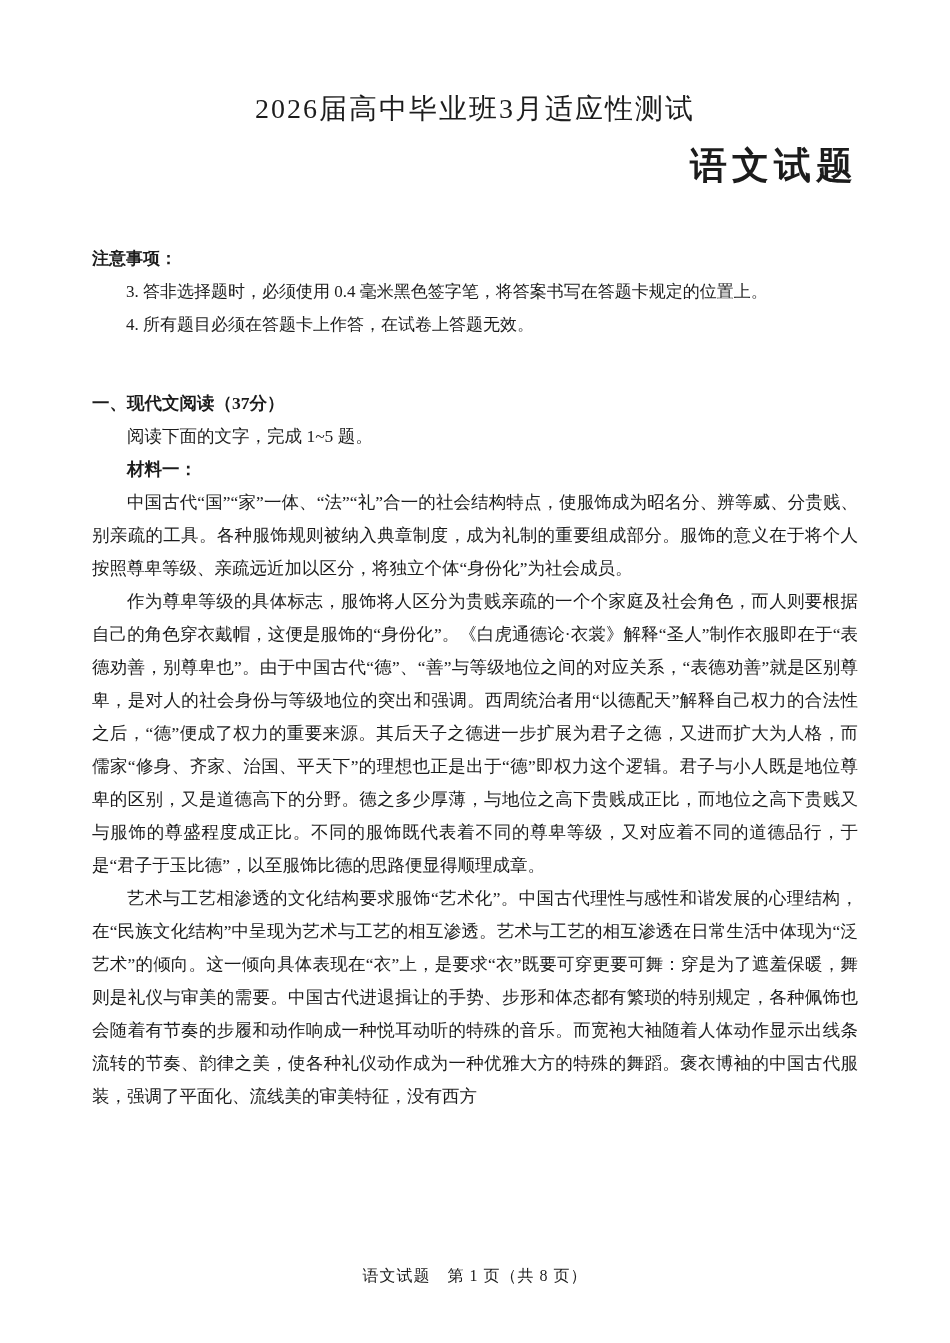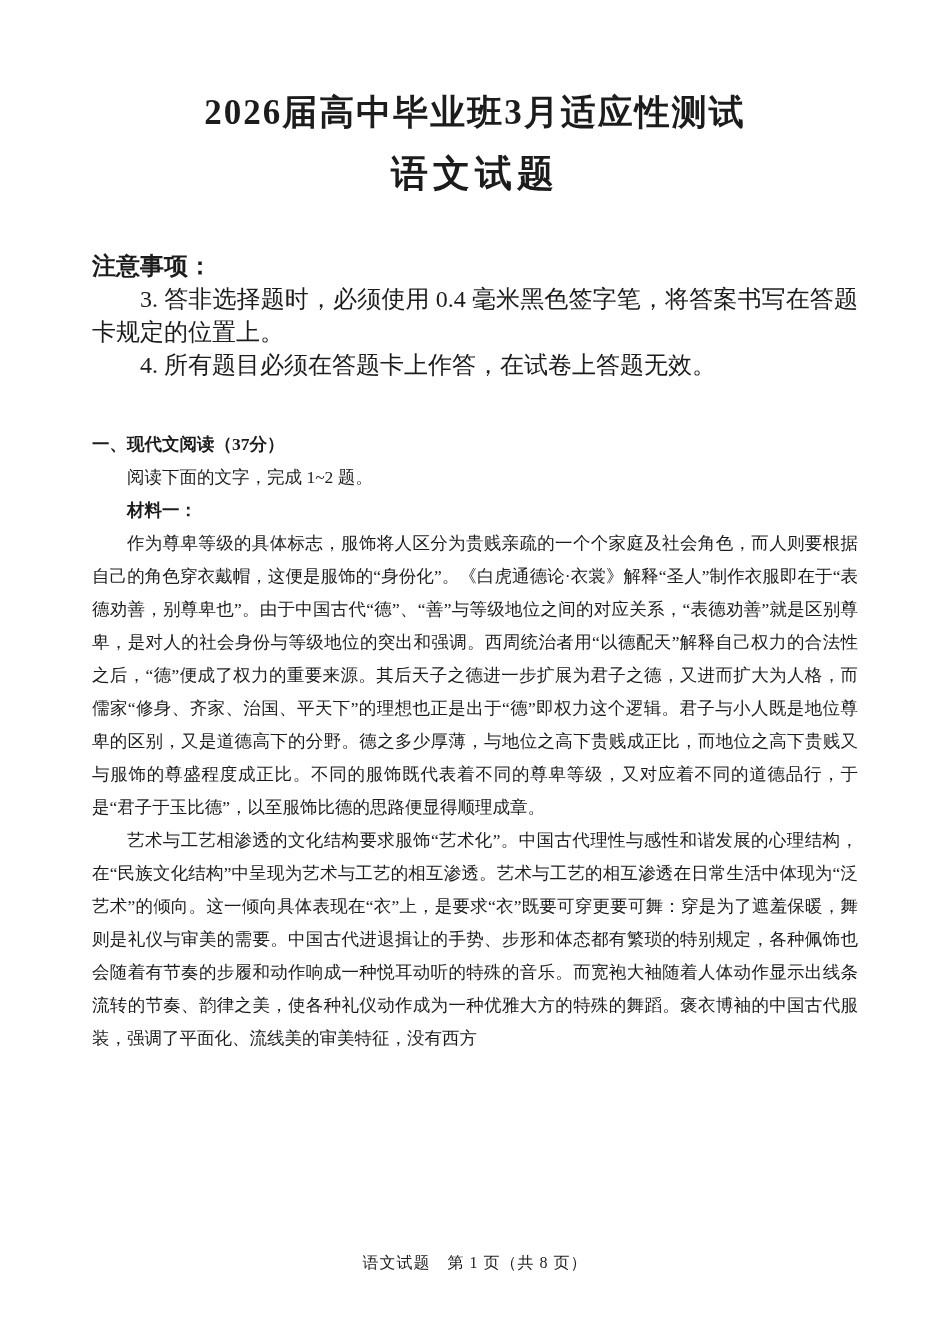--- a/index.html
+++ b/index.html
@@ -12,36 +12,36 @@
     position: relative;
     width: 950px;
     height: 1343px;
     margin: 0 auto;
     background: #ffffff;
     padding: 92px 92px 0 92px;
     overflow: hidden;
   }
   .title {
     text-align: center;
-    font-size: 35px;
-    font-weight: bold;
+    font-size: 28px;
+    font-weight: normal;
     letter-spacing: 2px;
     line-height: 1.2;
   }
   .subtitle {
-    text-align: center;
+    text-align: right;
     font-size: 37px;
     font-weight: bold;
     letter-spacing: 5px;
     margin-top: 18px;
     line-height: 1.2;
   }
   .notice {
     margin-top: 54px;
-    font-size: 24px;
+    font-size: 17px;
     line-height: 33px;
   }
   .notice-heading {
     font-weight: bold;
   }
   .indent { text-indent: 2em; }
   .bold { font-weight: bold; }
   .body-text {
     margin-top: 46px;
     font-size: 17.5px;
@@ -52,21 +52,21 @@
   }
   .para {
     text-indent: 2em;
     text-align: justify;
   }
   p { text-align: justify; }
   .footer {
     position: absolute;
     left: 0;
     right: 0;
-    bottom: 69px;
+    bottom: 56px;
     text-align: center;
     font-size: 16px;
     letter-spacing: 1px;
     margin-top: 28px;
   }
 </style>
 </head>
 <body>
 
 <div class="page">
@@ -75,21 +75,22 @@
   <h2 class="subtitle">语文试题</h2>
 
   <div class="notice">
     <p class="notice-heading">注意事项：</p>
     <p class="indent">3. 答非选择题时，必须使用 0.4 毫米黑色签字笔，将答案书写在答题卡规定的位置上。</p>
     <p class="indent">4. 所有题目必须在答题卡上作答，在试卷上答题无效。</p>
   </div>
 
   <div class="body-text">
     <p class="section-heading">一、现代文阅读（37分）</p>
-    <p class="indent">阅读下面的文字，完成 1~2 题。</p>
+    <p class="indent">阅读下面的文字，完成 1~5 题。</p>
     <p class="indent bold">材料一：</p>
+    <p class="para">中国古代“国”“家”一体、“法”“礼”合一的社会结构特点，使服饰成为昭名分、辨等威、分贵贱、别亲疏的工具。各种服饰规则被纳入典章制度，成为礼制的重要组成部分。服饰的意义在于将个人按照尊卑等级、亲疏远近加以区分，将独立个体“身份化”为社会成员。</p>
     <p class="para">作为尊卑等级的具体标志，服饰将人区分为贵贱亲疏的一个个家庭及社会角色，而人则要根据自己的角色穿衣戴帽，这便是服饰的“身份化”。《白虎通德论·衣裳》解释“圣人”制作衣服即在于“表德劝善，别尊卑也”。由于中国古代“德”、“善”与等级地位之间的对应关系，“表德劝善”就是区别尊卑，是对人的社会身份与等级地位的突出和强调。西周统治者用“以德配天”解释自己权力的合法性之后，“德”便成了权力的重要来源。其后天子之德进一步扩展为君子之德，又进而扩大为人格，而儒家“修身、齐家、治国、平天下”的理想也正是出于“德”即权力这个逻辑。君子与小人既是地位尊卑的区别，又是道德高下的分野。德之多少厚薄，与地位之高下贵贱成正比，而地位之高下贵贱又与服饰的尊盛程度成正比。不同的服饰既代表着不同的尊卑等级，又对应着不同的道德品行，于是“君子于玉比德”，以至服饰比德的思路便显得顺理成章。</p>
     <p class="para">艺术与工艺相渗透的文化结构要求服饰“艺术化”。中国古代理性与感性和谐发展的心理结构，在“民族文化结构”中呈现为艺术与工艺的相互渗透。艺术与工艺的相互渗透在日常生活中体现为“泛艺术”的倾向。这一倾向具体表现在“衣”上，是要求“衣”既要可穿更要可舞：穿是为了遮羞保暖，舞则是礼仪与审美的需要。中国古代进退揖让的手势、步形和体态都有繁琐的特别规定，各种佩饰也会随着有节奏的步履和动作响成一种悦耳动听的特殊的音乐。而宽袍大袖随着人体动作显示出线条流转的节奏、韵律之美，使各种礼仪动作成为一种优雅大方的特殊的舞蹈。褒衣博袖的中国古代服装，强调了平面化、流线美的审美特征，没有西方</p>
   </div>
 
   <div class="footer">语文试题　第 1 页（共 8 页）</div>
 
 </div>
 
 </body></html>

